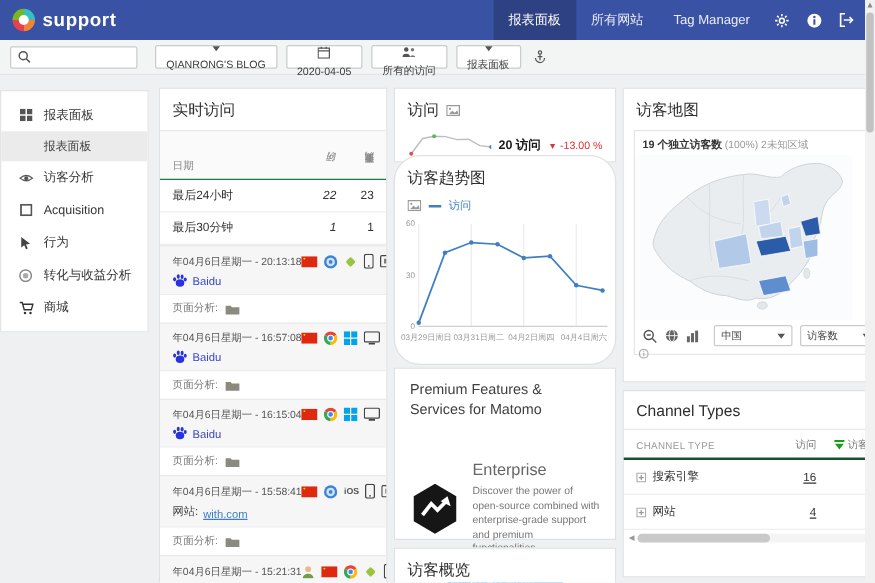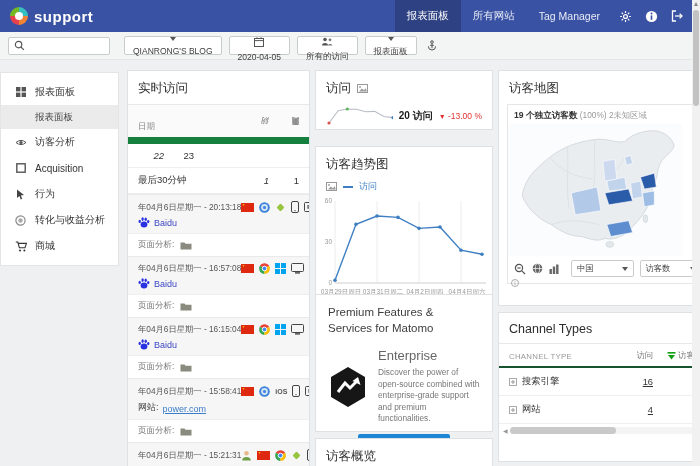--- a/index.html
+++ b/index.html
@@ -32,21 +32,21 @@
   .side-sub.active { background:#ebebeb; }
 
   
   .card { position:absolute; background:#fff; border:1px solid #e0e1e2; }
   .card-title { font-size:12.5px; color:#2e2e2e; padding:9px 10px 7px; }
   .col1 { left:127px; width:183px; }
   .col2 { left:315px; width:178px; }
   .col3 { left:498px; width:220px; }
 
   
-  .rt-thead { display:flex; align-items:flex-end; padding:3px 10px 4px; border-top:1px solid #e8e8e8; border-bottom:7px solid #15803d; background:#fafafa; height:40px; }
+  .rt-thead { display:flex; align-items:flex-end; padding:3px 10px 4px; border-top:1px solid #e8e8e8; border-bottom:1px solid #15803d; background:#fafafa; height:40px; }
   .rt-thead .c1 { flex:1; font-size:8.5px; color:#888; }
   .vert { writing-mode:vertical-rl; transform:rotate(180deg); font-size:7.5px; color:#888; line-height:1; }
   .rt-cols { display:flex; align-items:center; padding:6px 10px; border-bottom:1px solid #eee; }
   .rt-cols .c1 { flex:1; font-size:9.5px; color:#333; }
   .cnum1 { width:26px; text-align:right; font-size:9.5px; color:#333;font-style:italic; }
   .cnum2 { width:30px; text-align:right; font-size:9.5px; color:#333; }
   .rt-entry { background:#f6f6f6; border-top:1px solid #e9e9e9; padding:6px 10px 5px; }
   .rt-l1 { display:flex; align-items:center; }
   .rt-time { font-size:8.3px; color:#555; white-space:nowrap; }
   .rt-icons { margin-left:auto; display:flex; align-items:center; gap:5px; }
@@ -62,21 +62,21 @@
   .vp-neg { font-size:8.5px; color:#e03131; white-space:nowrap; }
   .vp-neg .arr { font-size:7px; }
 
   
   .legend-row { display:flex; align-items:center; gap:6px; padding:0 10px; }
   .legend-lbl { font-size:9px; color:#3f7fc1; }
   .legend-dash { width:10px; height:2px; background:#3f7fc1; display:inline-block; }
 
   
   .pf-title { font-size:11.5px; color:#3e3e3e; padding:10px 12px 4px; line-height:1.35; }
-  .pf-body { display:flex; gap:10px; padding:8px 12px 0; }
+  .pf-body { display:flex; gap:10px; padding:8px 12px 0;margin-top:20px; }
   .pf-right h3 { font-size:13px; font-weight:normal; color:#666; margin-bottom:4px; }
   .pf-desc { font-size:8.3px; color:#777; line-height:1.4; }
   .pf-btn { display:block; margin:9px auto 0; width:92px; text-align:center; background:#1e87d5; color:#fff; font-size:8.5px; font-weight:bold; letter-spacing:.4px; padding:6px 0; border-radius:2px; border:none; cursor:pointer; }
 
   
   .map-inner { margin:0 8px; border:1px solid #e6e6e6; }
   .map-summary { padding:5px 6px 2px; font-size:8.3px; color:#999; }
   .map-summary b { color:#333; font-size:8.6px; }
   .map-controls { display:flex; align-items:center; gap:6px; padding:4px 6px 6px; }
   .map-sel { height:17px; background:#fff; border:1px solid #c9cccd; border-radius:2px; display:flex; align-items:center; justify-content:space-between; padding:0 5px; font-size:8.3px; color:#444; width:68px; cursor:pointer; }
@@ -254,20 +254,21 @@
 </div>
 
 <div class="card col1" style="top:70px; height:464px; overflow:hidden;">
   <div class="card-title">实时访问</div>
   <div class="rt-thead">
     <span class="c1">日期</span>
     <span class="cnum1"><span class="vert">访问</span></span>
     <span class="cnum2"><span class="vert">页面浏览量</span></span>
   </div>
   <div class="rt-cols">
+    <span class="c1">最后24小时</span>
     <span class="cnum1">22</span>
     <span class="cnum2">23</span>
   </div>
   <div class="rt-cols">
     <span class="c1">最后30分钟</span>
     <span class="cnum1">1</span>
     <span class="cnum2">1</span>
   </div>
 
   <div class="rt-entry">
@@ -479,21 +480,21 @@
         <span class="ico">
             <svg width="13" height="10">
               <rect x="0.5" y="0.5" width="12" height="9" rx="1" fill="none" stroke="#444"></rect>
               <rect x="3.2" y="3" width="6.6" height="3.8" fill="#555" opacity="0.75"></rect>
             </svg>
           </span>
       </span>
     </div>
     <div class="rt-l2">
       <span>网站:</span>
-      <span class="src-link">power.com</span>
+      <span class="src-link">with.com</span>
     </div>
   </div>
   <div class="rt-page">
     <span>页面分析:</span>
     <span class="ico">
         <svg width="12" height="9">
           <path d="M0.5,8.5 V1.5 h4 l1,1.3 h6 v5.7 Z" fill="#8a8a7e"></path>
         </svg>
       </span>
   </div>
@@ -557,21 +558,21 @@
         <polyline points="3,17 12.142857142857142,4.787234042553191 21.285714285714285,3 30.428571428571427,3.297872340425533 39.57142857142857,5.680851063829788 48.714285714285715,5.382978723404255 57.857142857142854,10.446808510638299 67,11.638297872340425" fill="none" stroke="#b9bec4" stroke-width="1.1"></polyline>
         <circle cx="3" cy="17" r="1.6" fill="#d9534f"></circle>
         <circle cx="21.285714285714285" cy="3" r="1.6" fill="#5cb85c"></circle>
         <circle cx="67" cy="11.638297872340425" r="1.6" fill="#3f7fc1"></circle>
       </svg>
     <span class="vp-value">20 访问</span>
     <span class="vp-neg"><span class="arr">▼</span> <span>-13.00 %</span></span>
   </div>
 </div>
 
-<div class="card col2" style="top:146px; height:168px;">
+<div class="card col2" style="top:124px; height:168px;border-radius:21px;">
   <div class="card-title">访客趋势图</div>
   <div class="legend-row">
     <span class="ico">
         <svg width="11" height="9">
           <rect x="0.5" y="0.5" width="10" height="8" fill="none" stroke="#999"></rect>
           <circle cx="3" cy="3" r="0.9" fill="#999"></circle>
           <path d="M2,7.4 L4.8,4.6 L6.8,6.2 L8.8,4.2 L9.8,7.4 Z" fill="#999"></path>
         </svg>
       </span>
     <span class="legend-dash"></span>

